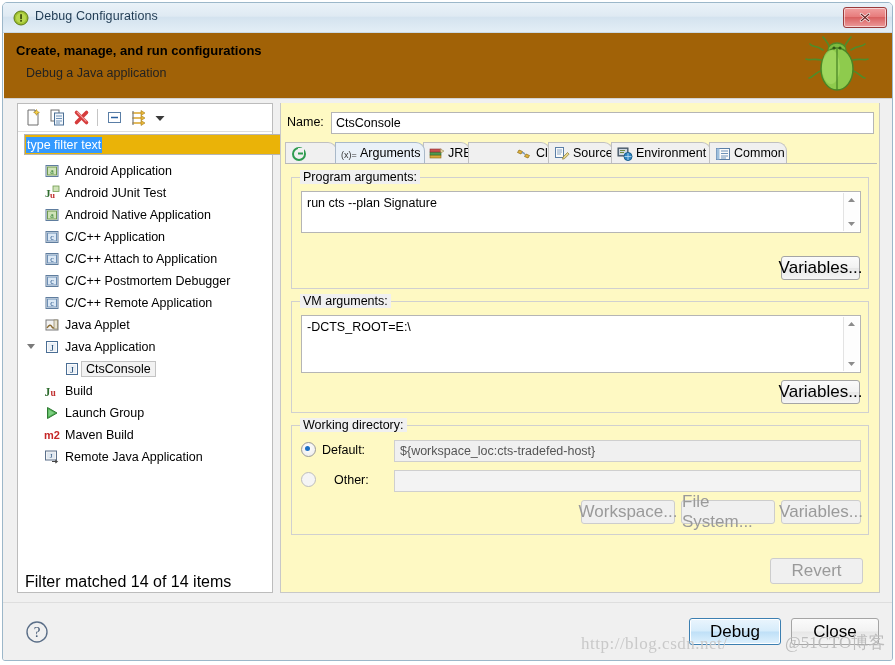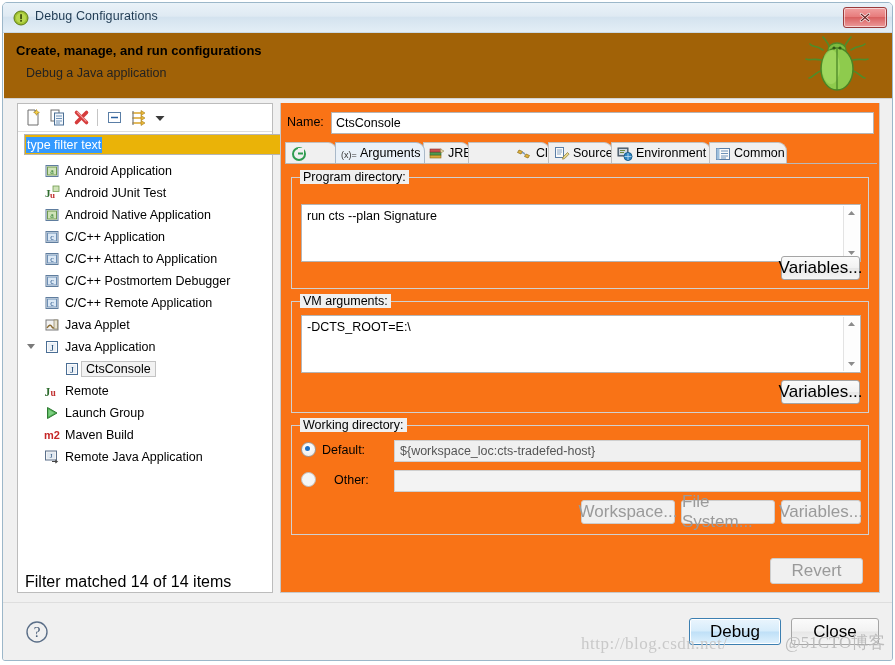--- a/index.html
+++ b/index.html
@@ -163,21 +163,21 @@
   }
   .filter-status {
     position: absolute; left: 7px; bottom: 1px;
     font-size: 16px; color: #000;
   }
 
   
   .right-panel {
     position: absolute; left: 277px; top: 4px;
     width: 600px; height: 490px;
-    background: #f97316;
+    background: #fef9c3;
     border: 1px solid #c8c8c8;
     border-top: none;
     box-sizing: border-box;
   }
   .name-row {
     position: absolute; left: 0; top: 9px;
     width: 100%; height: 22px;
   }
   .name-label {
     position: absolute; left: 6px; top: 3px;
@@ -551,21 +551,21 @@
                 <rect x="4" y="4" width="8" height="8" fill="#e9eff6"></rect>
                 <text x="8" y="11.5" font-family="Liberation Serif, serif" font-size="9" fill="#14406e" text-anchor="middle">J</text>
               </svg></span>
             <span class="lbl">CtsConsole</span>
           </div>
           <div class="tree-row">
             <span class="ic"><svg width="16" height="16" viewBox="0 0 16 16">
                 <text x="0.5" y="12.5" font-family="Liberation Serif, serif" font-size="11.5" font-weight="bold" fill="#2d6b2d">J</text>
                 <text x="6.5" y="13" font-family="Liberation Serif, serif" font-size="9.5" font-weight="bold" fill="#c03030">u</text>
               </svg></span>
-            <span class="lbl">Remote</span>
+            <span class="lbl">Build</span>
           </div>
           <div class="tree-row">
             <span class="ic"><svg width="16" height="16" viewBox="0 0 16 16">
                 <path d="M3.5 2.5 L13 8 L3.5 13.5 Z" fill="#4caf50" stroke="#2f7a33" stroke-width="1"></path>
                 <path d="M4.5 4.5 L10.5 8 L4.5 11.5 Z" fill="#8bd68f" opacity=".8"></path>
               </svg></span>
             <span class="lbl">Launch Group</span>
           </div>
           <div class="tree-row">
             <span class="ic"><svg width="16" height="16" viewBox="0 0 16 16">
@@ -662,22 +662,22 @@
                   <line x1="6" y1="7.5" x2="13" y2="7.5"></line>
                   <line x1="6" y1="10" x2="13" y2="10"></line>
                   <line x1="6" y1="12" x2="11" y2="12"></line>
                 </g>
               </svg></span>
             <span>Common</span>
           </div>
         </div>
 
       <div class="group" style="left:10px; top:74px; width:578px; height:112px;">
-        <span class="group-title">Program directory:</span>
-        <div class="ta" style="left:9px; top:26px; width:560px; height:58px;padding-left:28px;">
+        <span class="group-title">Program arguments:</span>
+        <div class="ta" style="left:9px; top:13px; width:560px; height:42px;padding-left:28px;">
           <span class="ta-text">run cts --plan Signature</span>
           <div class="vscroll">
             <span class="arr up">
               <svg width="15" height="15" viewBox="0 0 15 15">
                   <path d="M7.5 5 l3.5 4 h-7 z" fill="#8b8b8b"></path>
                 </svg>
             </span>
             <span class="arr dn">
               <svg width="15" height="15" viewBox="0 0 15 15">
                   <path d="M7.5 10 l3.5 -4 h-7 z" fill="#8b8b8b"></path>

